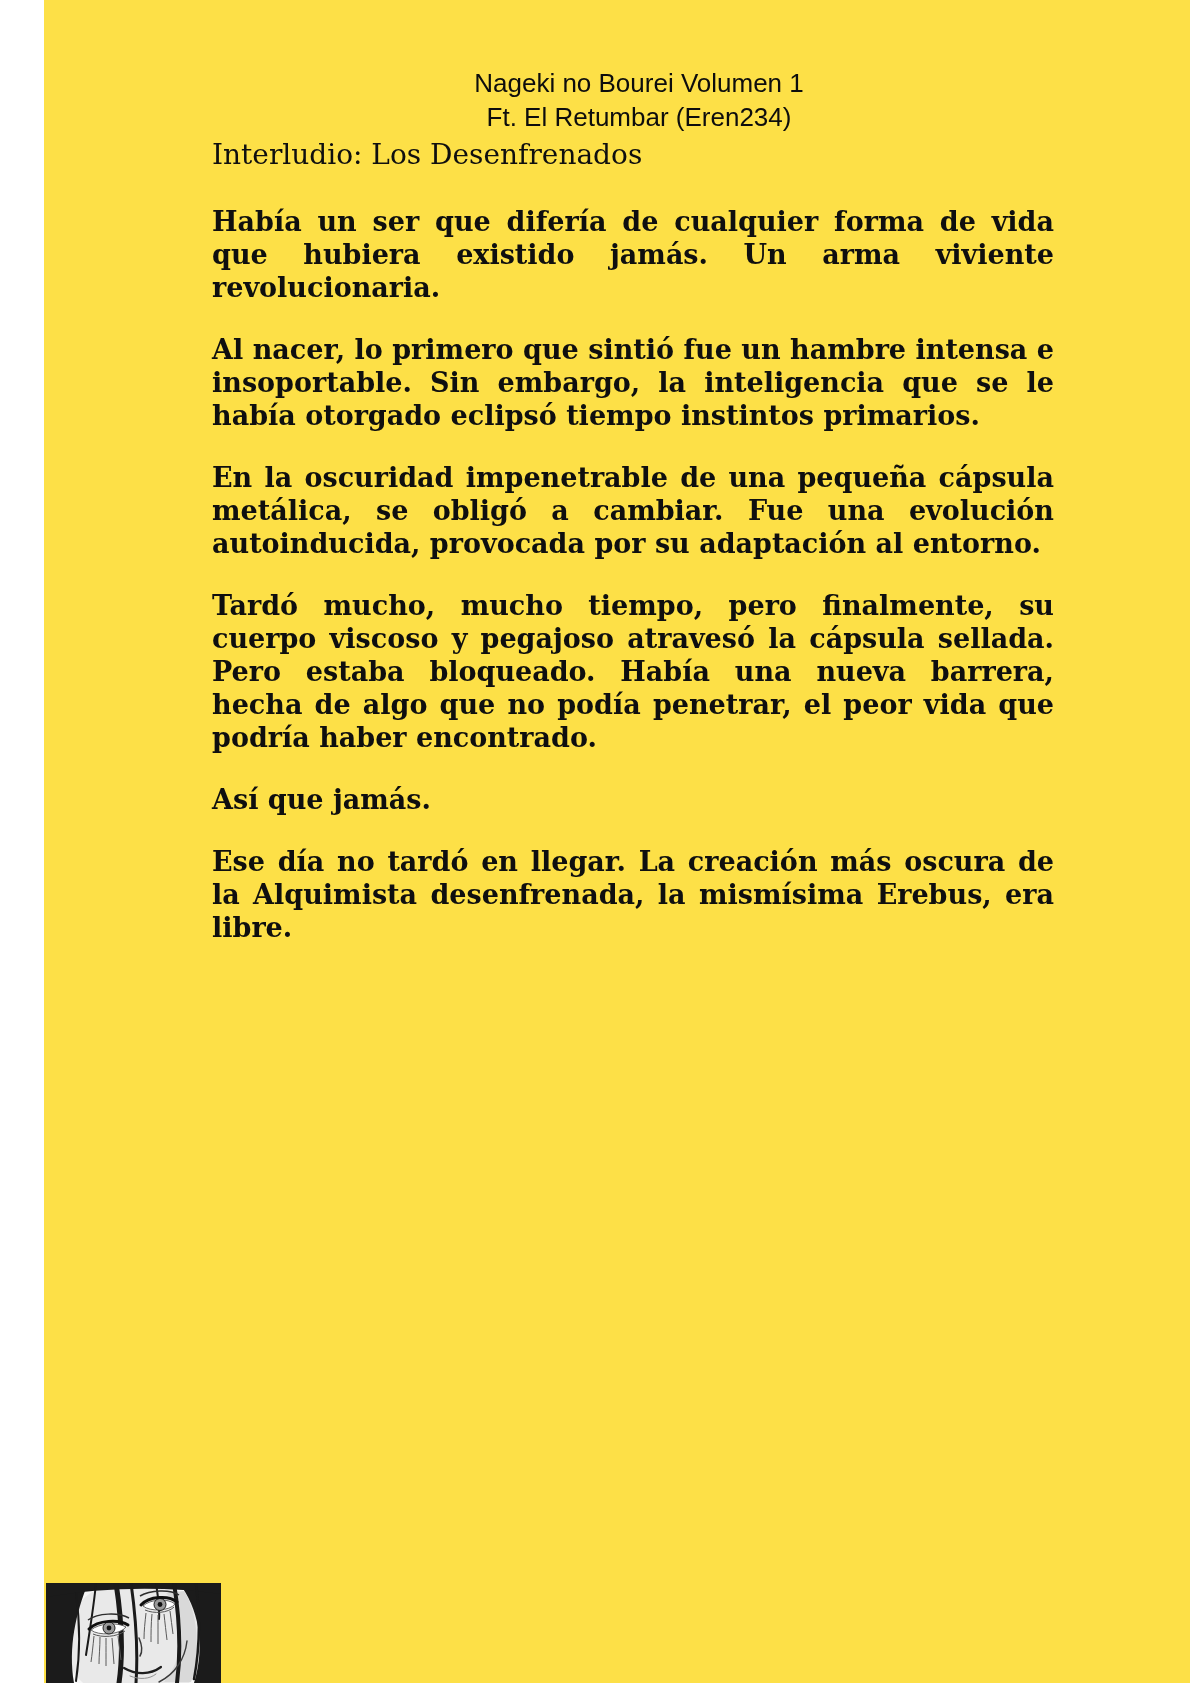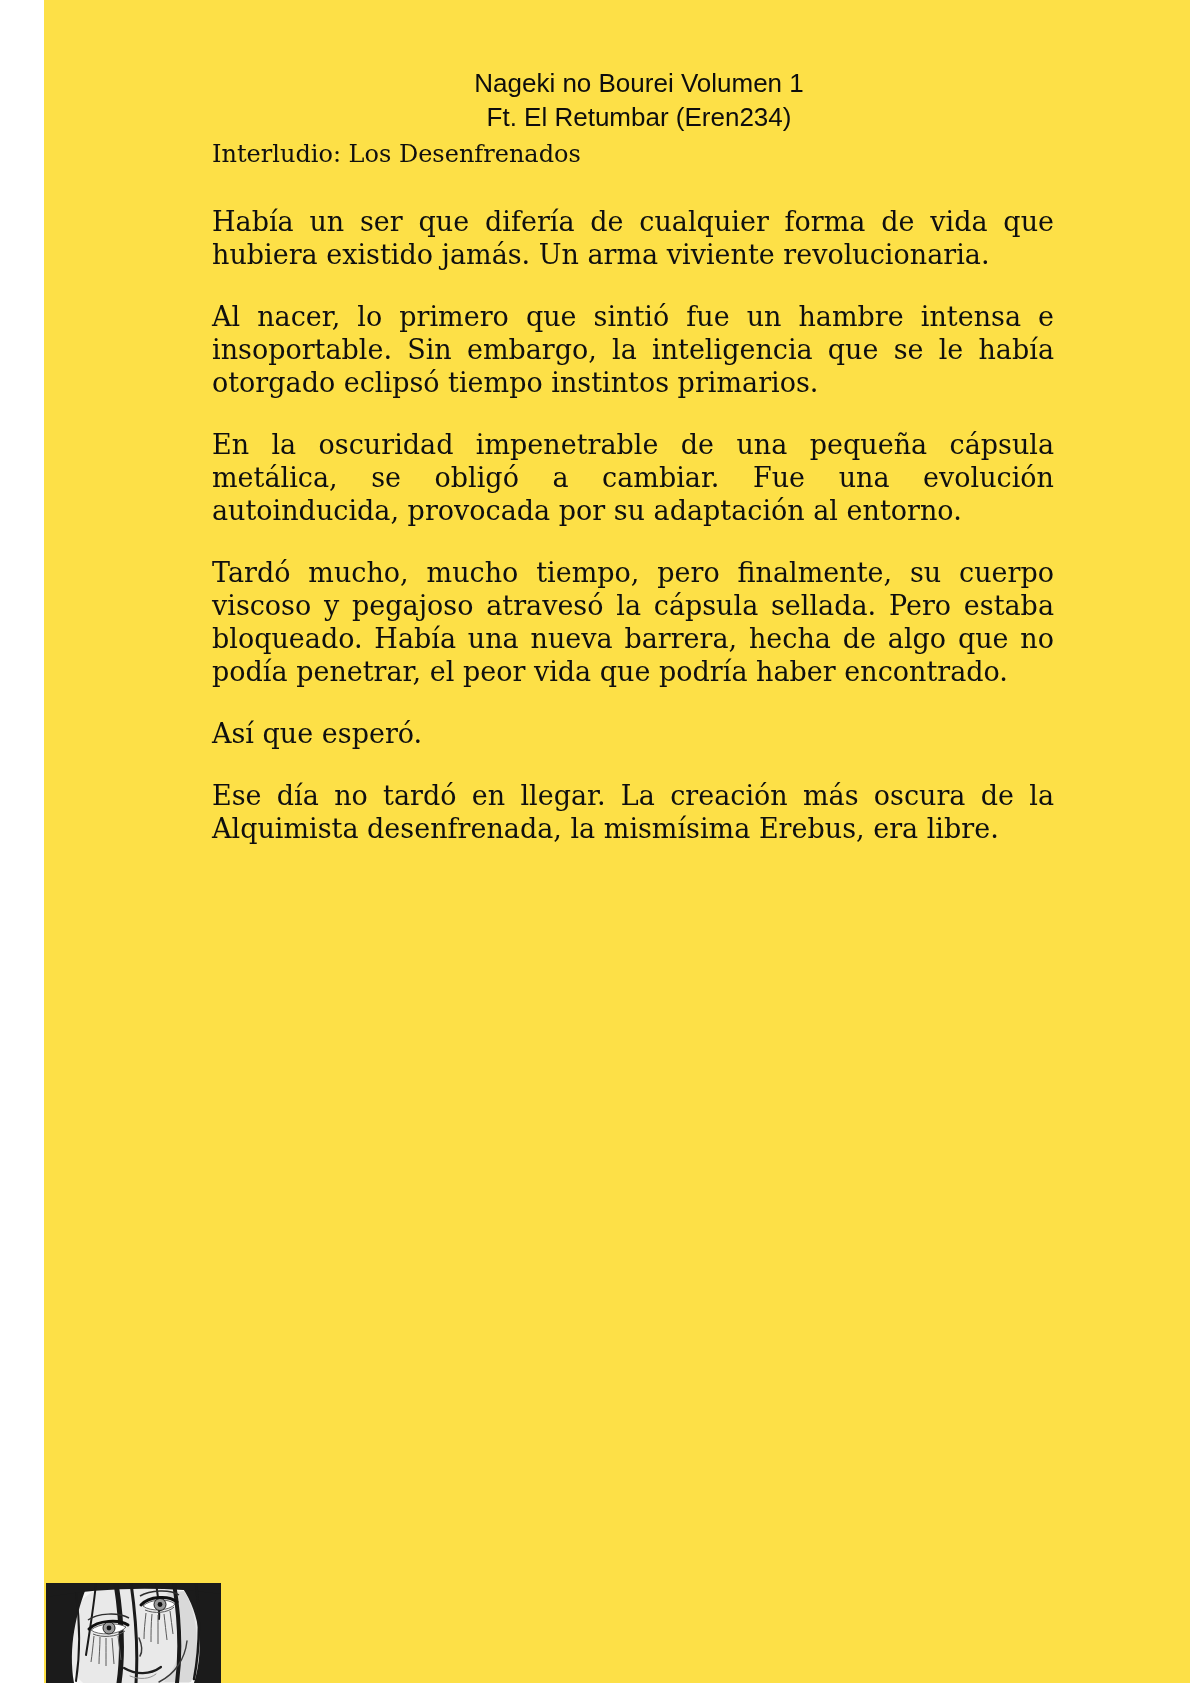--- a/index.html
+++ b/index.html
@@ -28,25 +28,26 @@
     top: 138px;
     width: 842px;
     font-family: "DejaVu Serif", "Liberation Serif", serif;
     font-size: 27px;
     line-height: 33px;
     color: #0f0f0f;
   }
   .section-title {
     margin: 0 0 34px 0;
     font-weight: normal;
-    font-size: 24px;
+    font-size: 28px;
   }
   .para {
     margin: 0 0 29px 0;
     text-align: justify;
+    font-weight: bold;
   }
   .para.single-line { text-align: left; }
   .artwork {
     position: absolute;
     left: 2px;
     top: 1583px;
     width: 175px;
     height: 100px;
     overflow: hidden;
   }
@@ -61,21 +62,21 @@
     <div>Nageki no Bourei Volumen 1</div>
     <div>Ft. El Retumbar (Eren234)</div>
   </div>
 
   <div class="content">
     <div class="section-title">Interludio: Los Desenfrenados</div>
     <p class="para">Había un ser que difería de cualquier forma de vida que hubiera existido jamás. Un arma viviente revolucionaria.</p>
     <p class="para">Al nacer, lo primero que sintió fue un hambre intensa e insoportable. Sin embargo, la inteligencia que se le había otorgado eclipsó tiempo instintos primarios.</p>
     <p class="para">En la oscuridad impenetrable de una pequeña cápsula metálica, se obligó a cambiar. Fue una evolución autoinducida, provocada por su adaptación al entorno.</p>
     <p class="para">Tardó mucho, mucho tiempo, pero finalmente, su cuerpo viscoso y pegajoso atravesó la cápsula sellada. Pero estaba bloqueado. Había una nueva barrera, hecha de algo que no podía penetrar, el peor vida que podría haber encontrado.</p>
-    <p class="para single-line">Así que esperó.</p>
+    <p class="para single-line">Así que jamás.</p>
     <p class="para">Ese día no tardó en llegar. La creación más oscura de la Alquimista desenfrenada, la mismísima Erebus, era libre.</p>
   </div>
 
   <div class="artwork">
     <svg width="175" height="100" viewBox="0 0 175 100" xmlns="http://www.w3.org/2000/svg">
 
       <rect x="0" y="0" width="175" height="100" fill="#f7f7f7"></rect>
 
       <ellipse cx="90" cy="58" rx="72" ry="62" fill="#e9e9e9"></ellipse>
       <path d="M120,10 C140,30 142,70 118,99 L145,99 C155,70 152,30 138,8 Z" fill="#d9d9d9"></path>

